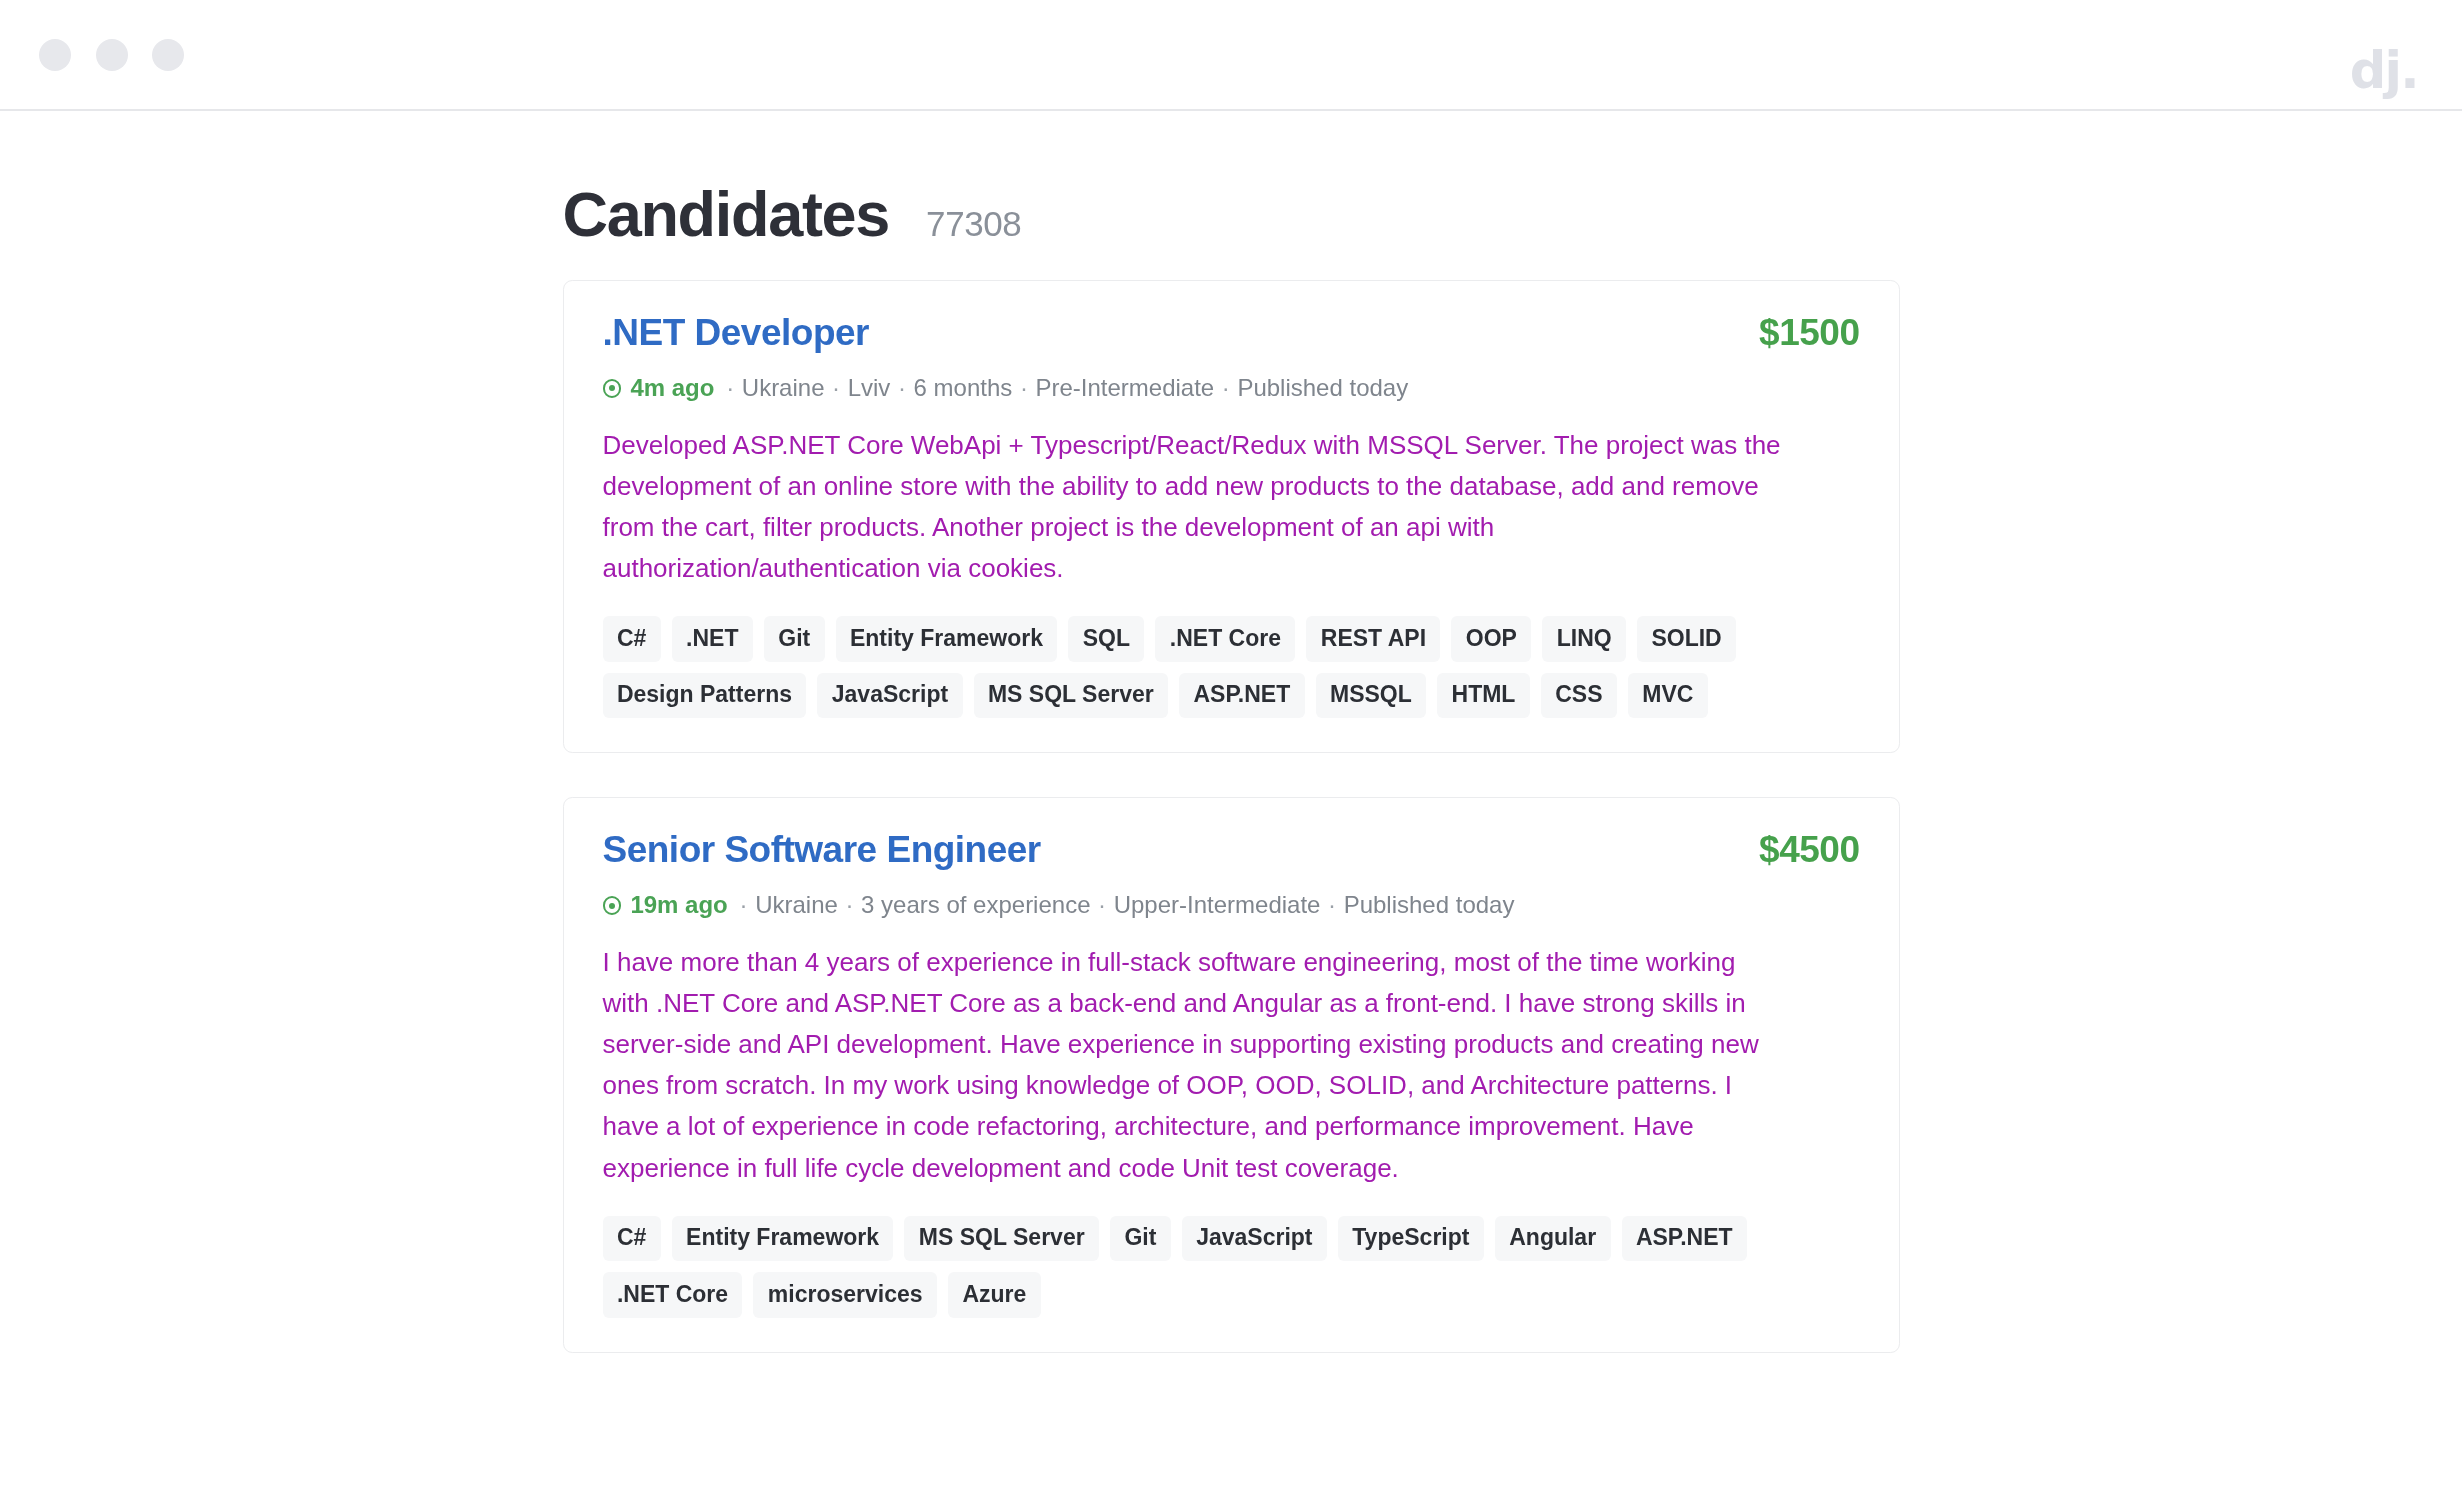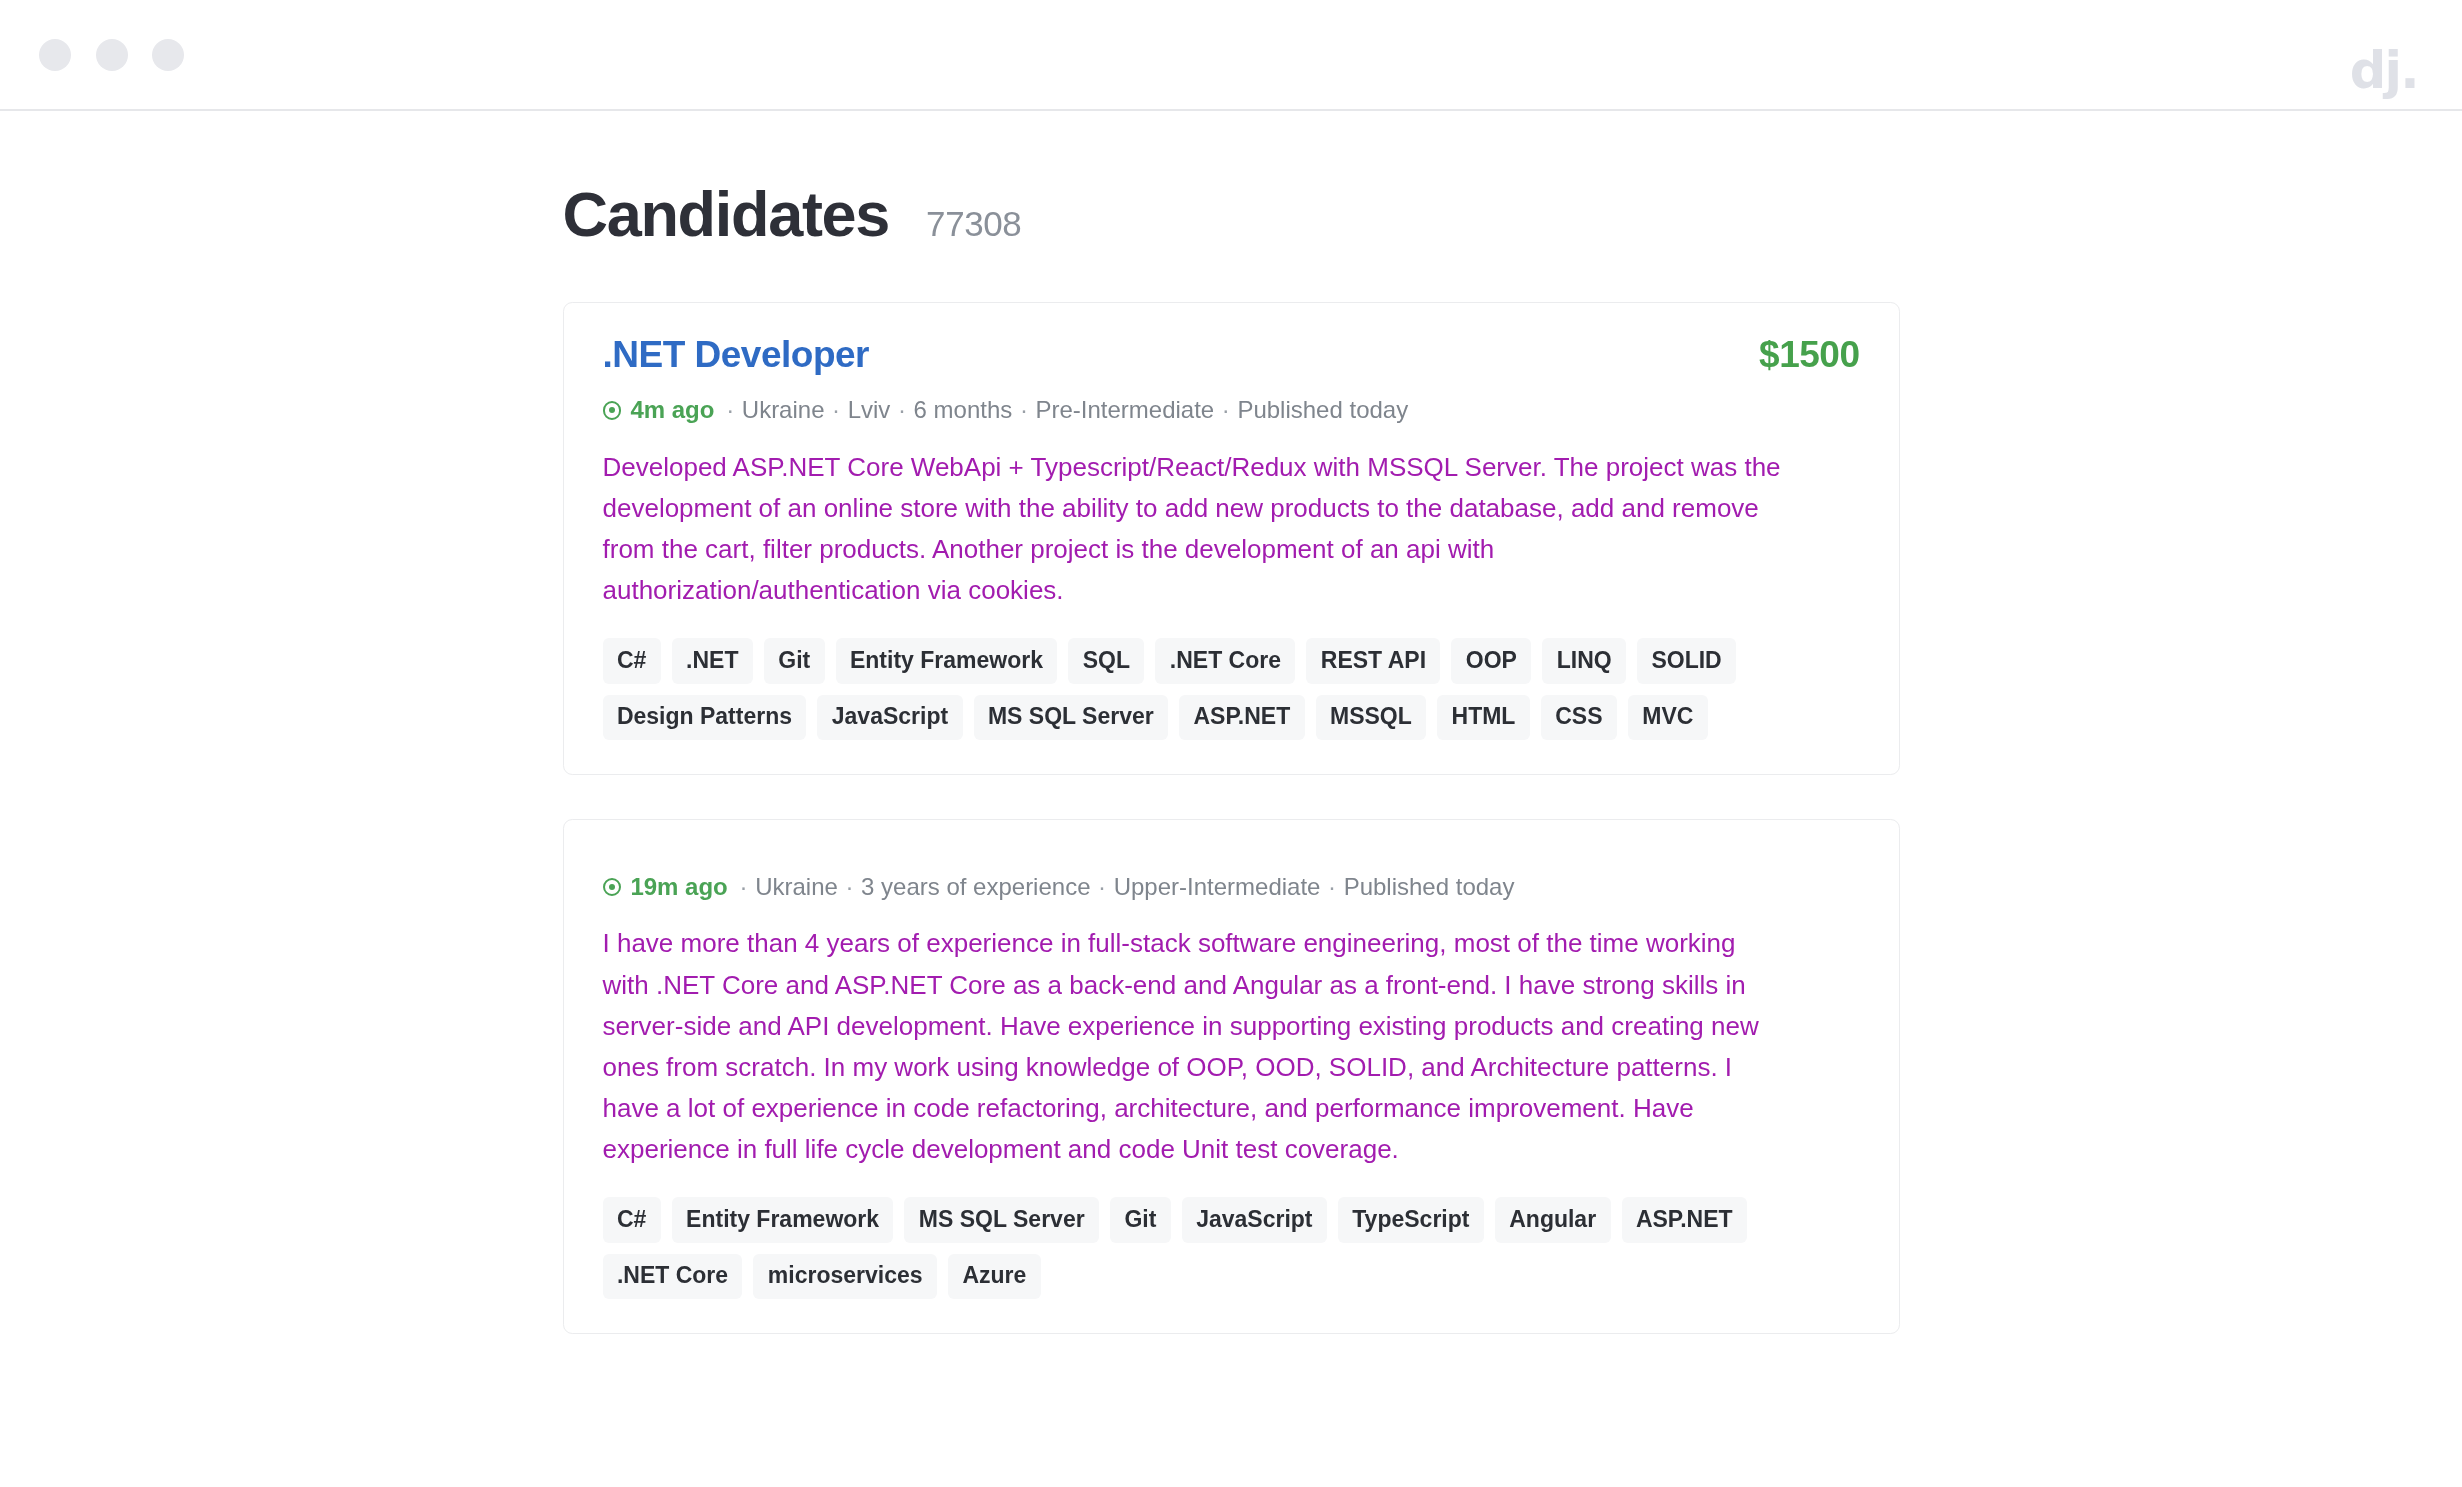--- a/index.html
+++ b/index.html
@@ -56,21 +56,21 @@
     width: 1337px;
     margin: 0 auto;
     padding-top: 72px;
   }
 
   .page-heading {
     display: flex;
     align-items: baseline;
     gap: 37px;
     padding-left: 0;
-    margin-bottom: 56px;
+    margin-bottom: 34px;
   }
   .page-heading h1 {
     font-size: 63px;
     font-weight: 700;
     color: #2e3038;
     letter-spacing: -1.3px;
     line-height: 1;
   }
   .page-heading .count {
     font-size: 35px;
@@ -248,20 +248,24 @@
             <span class="tag">JavaScript</span>
             <span class="tag">MS SQL Server</span>
             <span class="tag">ASP.NET</span>
             <span class="tag">MSSQL</span>
             <span class="tag">HTML</span>
             <span class="tag">CSS</span>
             <span class="tag">MVC</span>
           </div>
         </div>
         <div class="card">
+          <div class="card-top">
+            <a class="card-title">Senior Software Engineer</a>
+            <div class="card-salary">$4500</div>
+          </div>
           <div class="card-meta">
             <span class="meta-clock"></span>
             <span class="meta-ago">19m ago</span>
             <span class="meta-sep">·</span>
             <span class="meta-item">Ukraine</span>
             <span class="meta-sep">·</span>
             <span class="meta-item">3 years of experience</span>
             <span class="meta-sep">·</span>
             <span class="meta-item">Upper-Intermediate</span>
             <span class="meta-sep">·</span>

